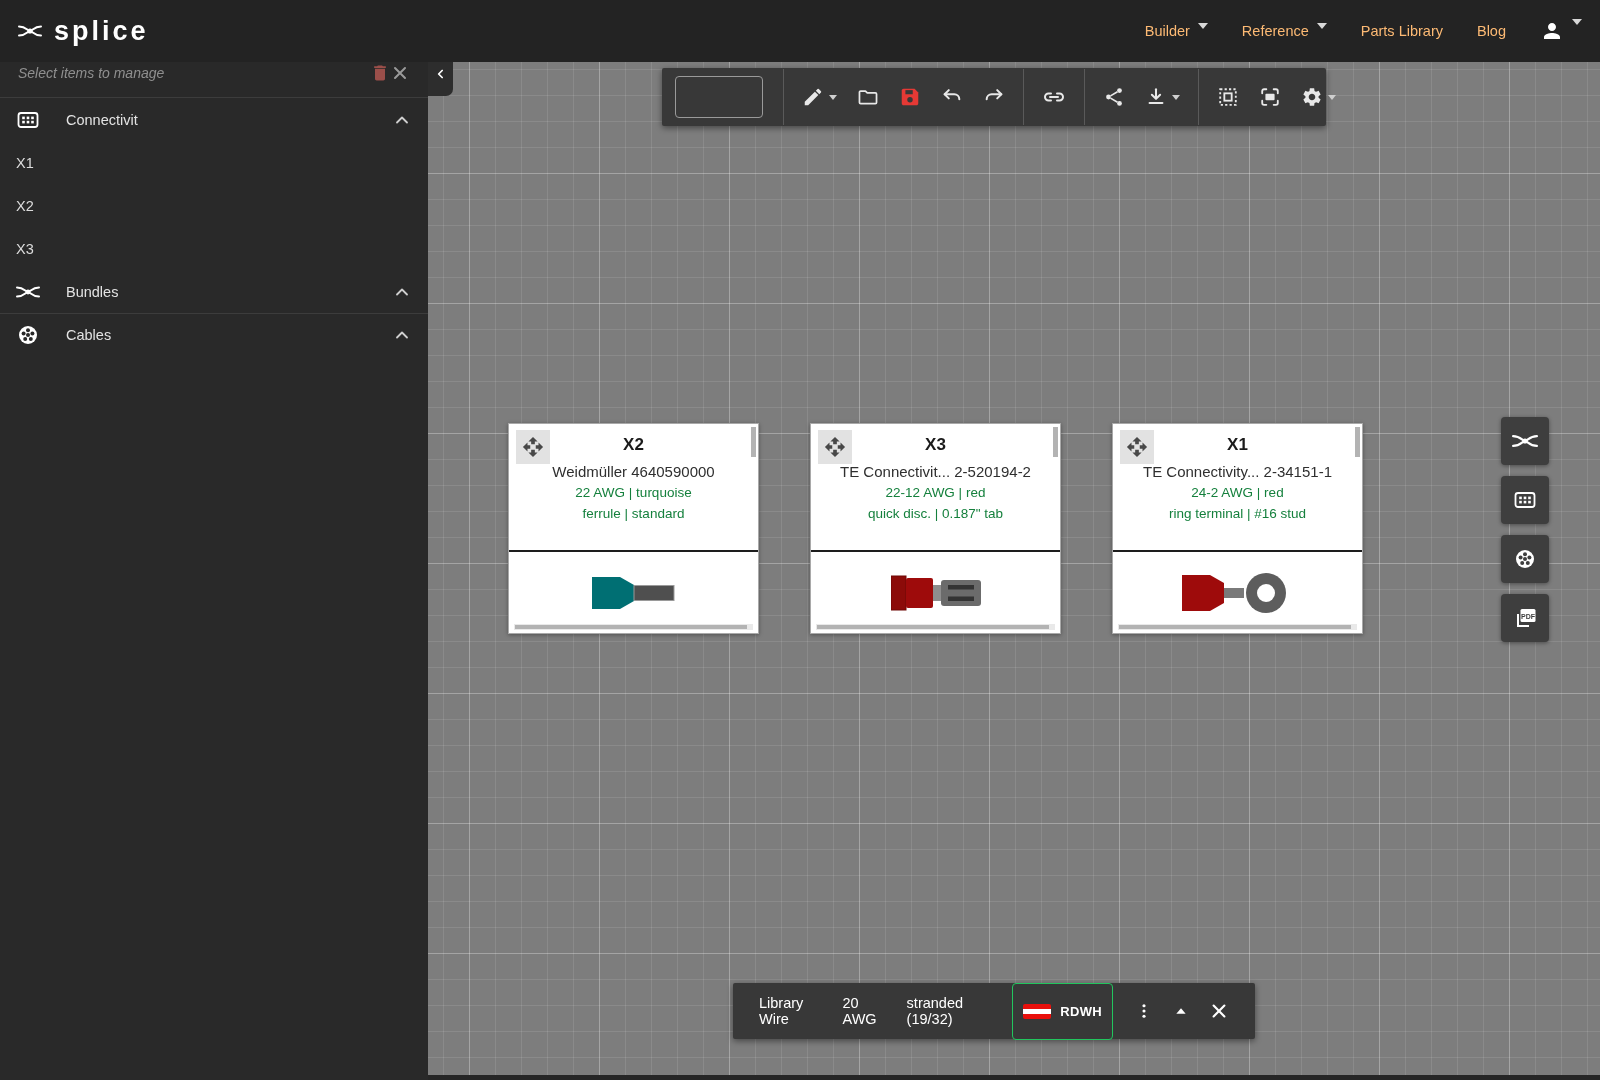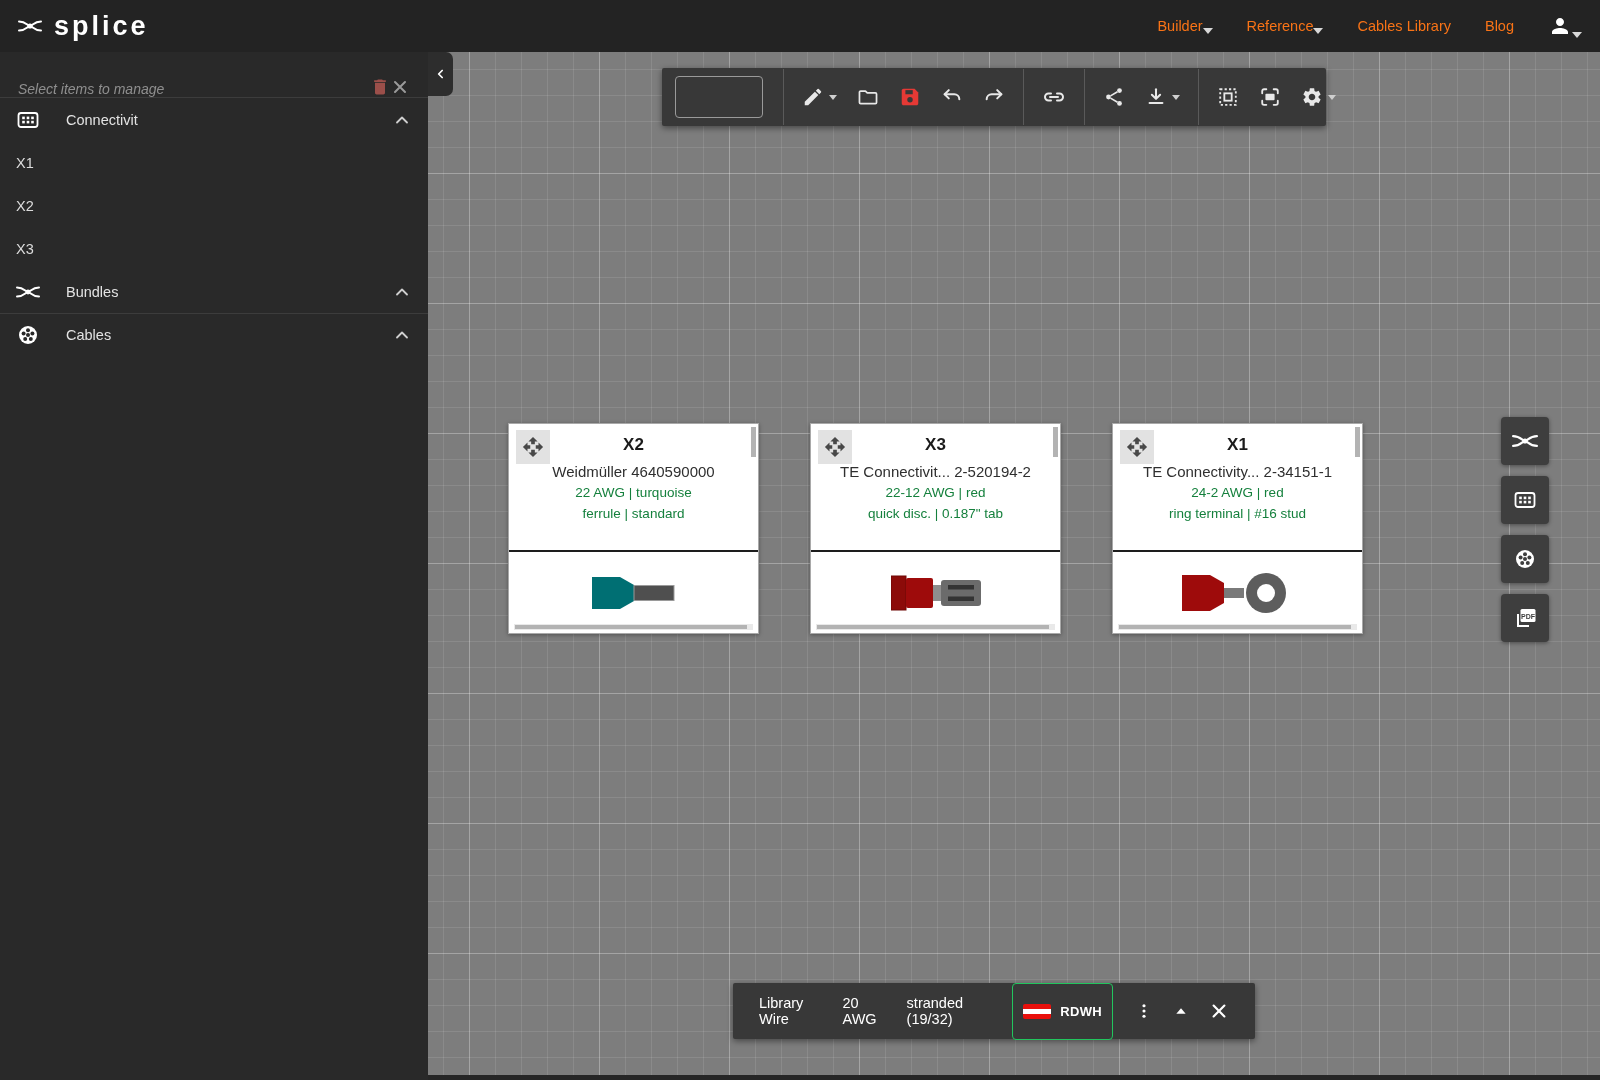--- a/index.html
+++ b/index.html
@@ -1,32 +1,32 @@
 <!DOCTYPE html>
 <html><head>
 <meta charset="utf-8">
 <style>
   * { margin:0; padding:0; box-sizing:border-box; }
   html,body { width:1600px; height:1080px; overflow:hidden; }
   body { font-family:"Liberation Sans", sans-serif; background:#7d7d7d; position:relative; }
   #page { position:absolute; inset:0; width:1600px; height:1080px; }
 
   
-  .app-header { position:absolute; left:0; top:0; width:1600px; height:52px;
+  .app-header { position:absolute; left:0; top:0; width:1600px; height:62px;
     background:#232323; display:flex; align-items:center; padding:0 18px; z-index:40; }
   .logo { display:flex; align-items:center; gap:12px; }
   .logo-text { color:#fff; font-size:27px; font-weight:bold; letter-spacing:3px; line-height:1; }
   .main-nav { margin-left:auto; display:flex; align-items:center; gap:34px; }
-  .nav-item { display:flex; align-items:flex-end; color:#f97316; font-size:14.5px; cursor:pointer; }
+  .nav-item { display:flex; align-items:flex-start; gap:8px; color:#fdba74; font-size:14.5px; cursor:pointer; }
   .caret-down { width:0; height:0; border-left:5px solid transparent; border-right:5px solid transparent; border-top:6px solid #d8d8d8; }
   .caret-sm { width:0; height:0; border-left:4px solid transparent; border-right:4px solid transparent; border-top:5px solid #cfcfcf; }
 
   
   .sidebar { position:absolute; left:0; top:48px; width:428px; bottom:0; background:#292929; z-index:30; }
-  .sb-search { height:50px; display:flex; align-items:flex-end; padding:0 18px; border-bottom:1px solid #3c3c3c; gap:0; }
+  .sb-search { height:50px; display:flex; align-items:center; padding:0 18px; border-bottom:1px solid #3c3c3c; gap:0; }
   .sb-placeholder { flex:1; font-style:italic; color:#8f8f8f; font-size:14px; }
   .sb-row { height:43px; display:flex; align-items:center; padding:0 16px; color:#e3e3e3; font-size:14.5px; cursor:pointer; }
   .sb-section .sb-label { margin-left:26px; }
   .sb-section .chev { margin-left:auto; }
   .sb-item { padding-left:16px; color:#dcdcdc; }
   .sb-divider-top { border-top:1px solid #3c3c3c; }
   .icon24 { width:24px; height:24px; flex:0 0 auto; }
   .icon20 { width:20px; height:20px; }
 
   .collapse-tab { position:absolute; left:428px; top:52px; width:25px; height:44px;
@@ -105,21 +105,21 @@
     <nav class="main-nav">
       <div class="nav-item">
         <span>Builder</span>
         <span class="caret-down"></span>
       </div>
       <div class="nav-item">
         <span>Reference</span>
         <span class="caret-down"></span>
       </div>
       <div class="nav-item">
-        <span>Cables Library</span>
+        <span>Parts Library</span>
       </div>
       <div class="nav-item">
         <span>Blog</span>
       </div>
       <div class="nav-item">
         <svg class="icon24" viewBox="0 0 24 24">
           <path d="M12 12c2.21 0 4-1.79 4-4s-1.79-4-4-4-4 1.79-4 4 1.79 4 4 4zm0 2c-2.67 0-8 1.34-8 4v2h16v-2c0-2.66-5.33-4-8-4z" fill="#fff"></path>
         </svg>
         <span class="caret-down"></span>
       </div>

